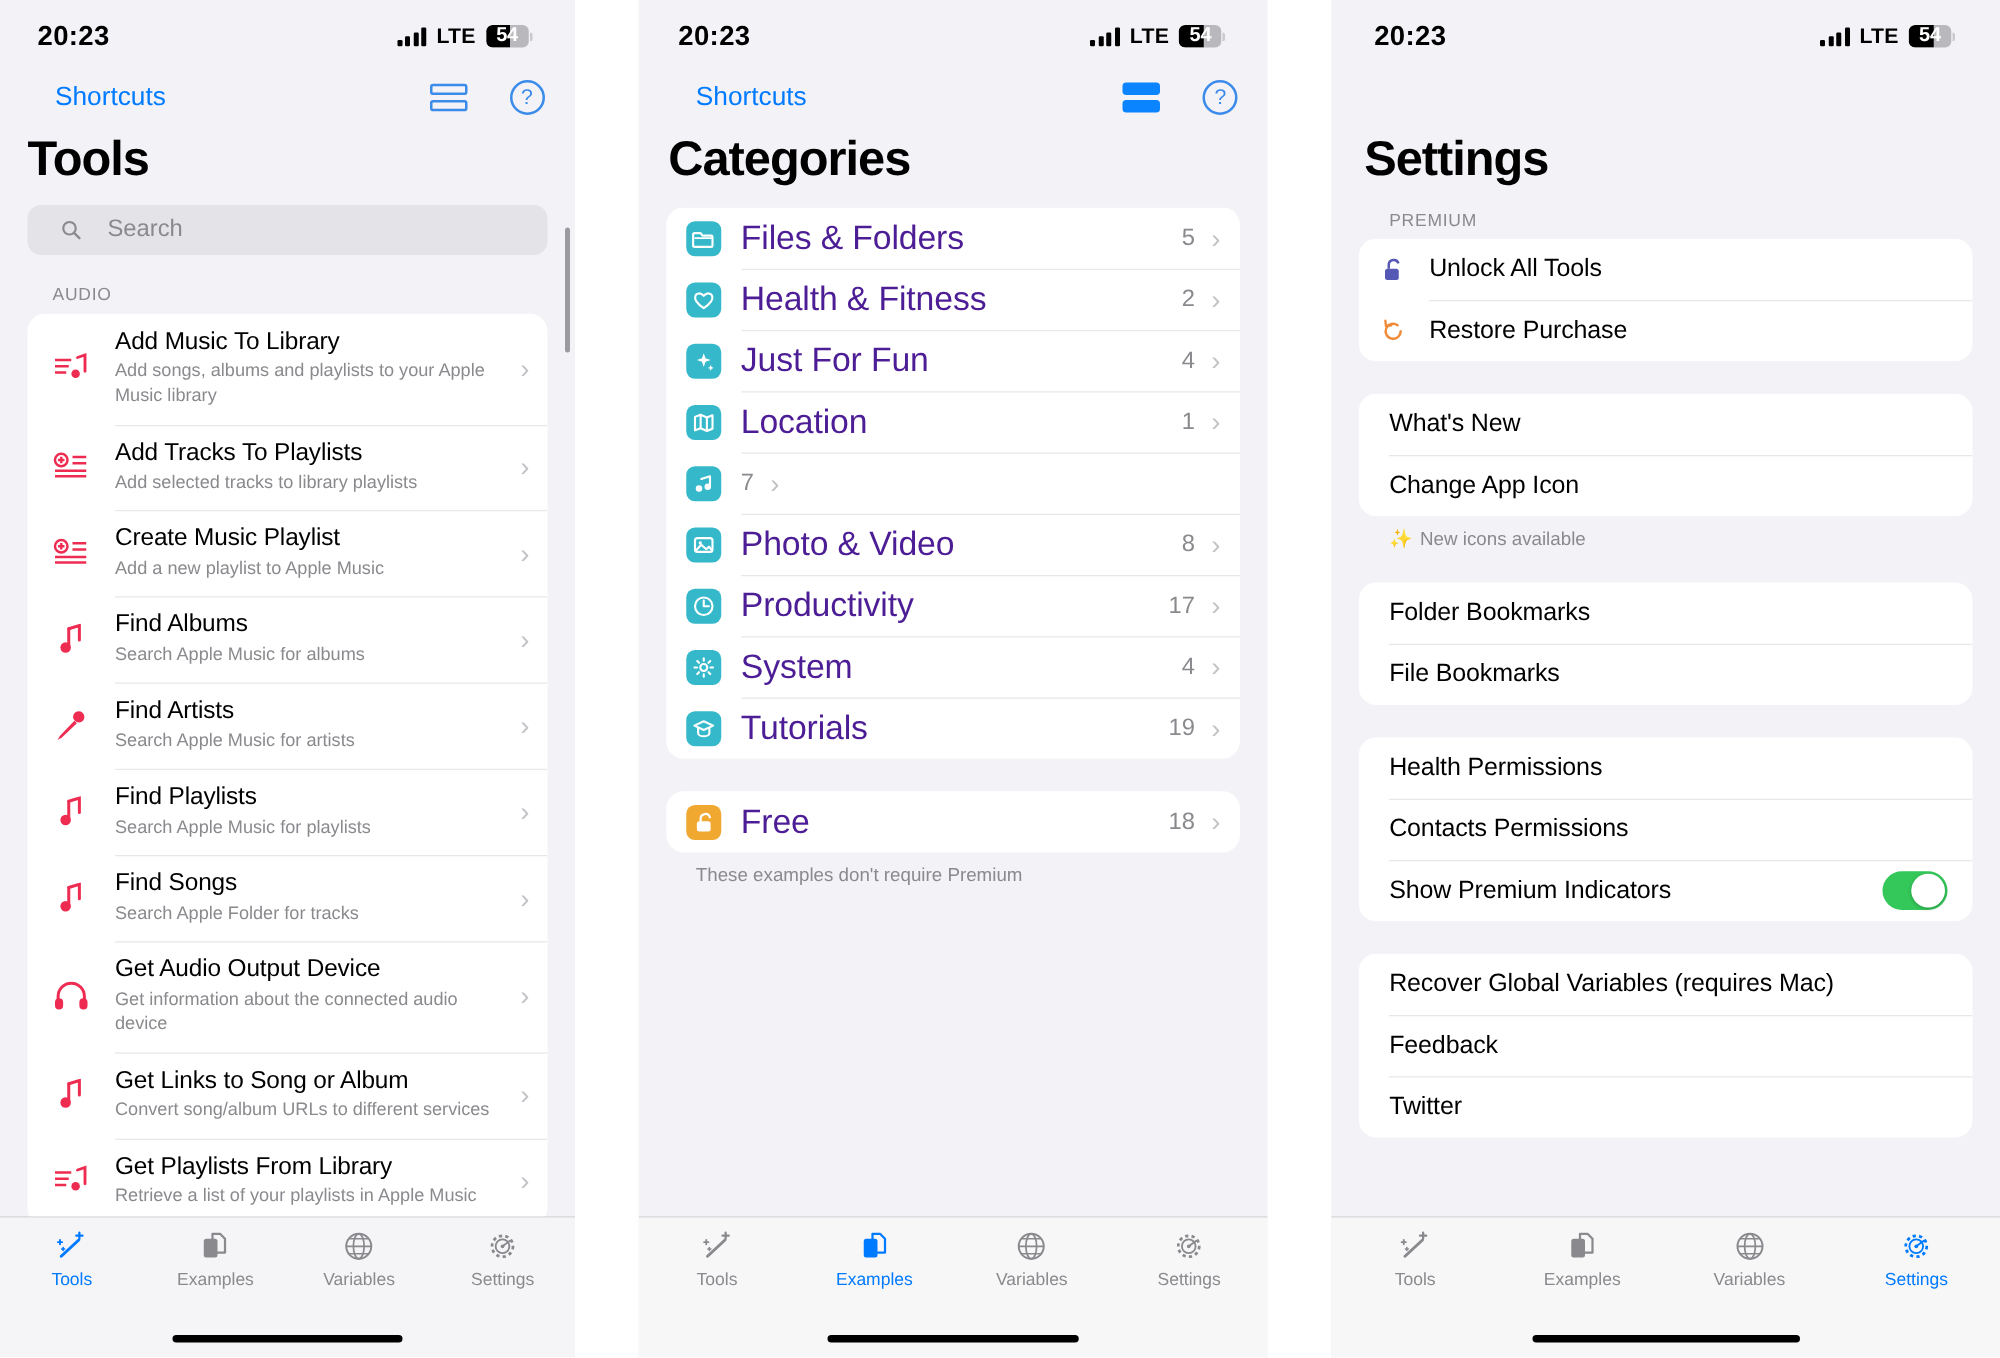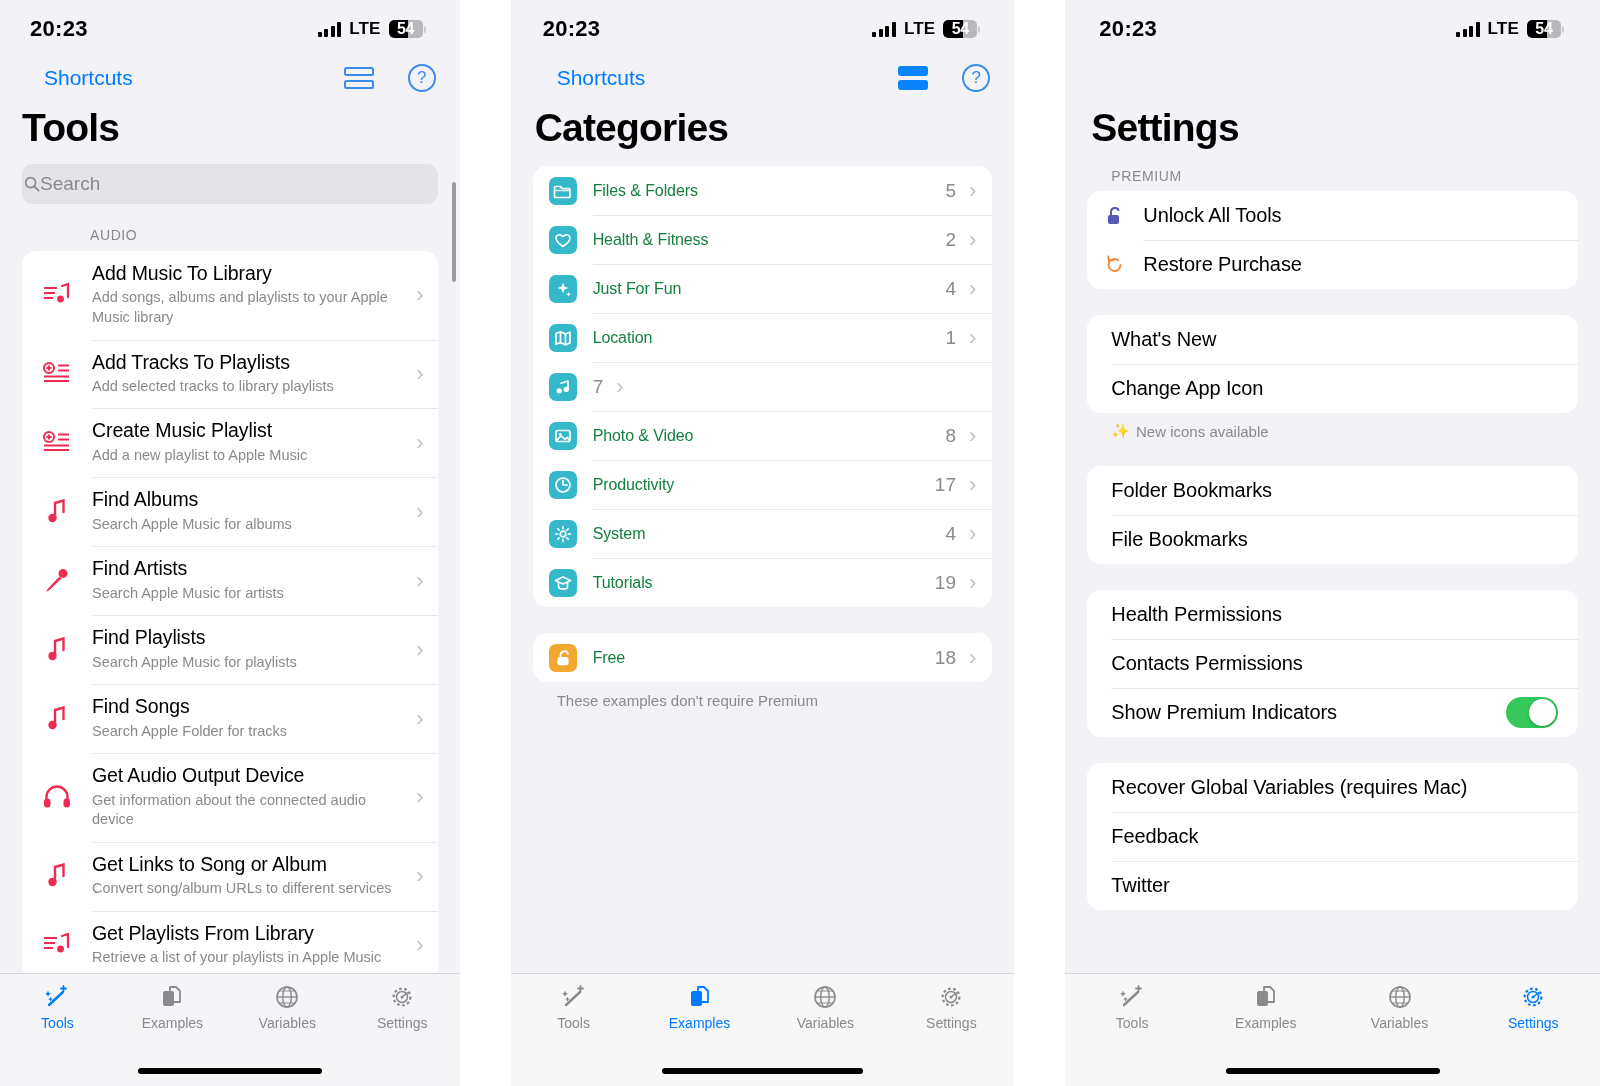--- a/index.html
+++ b/index.html
@@ -88,34 +88,33 @@
   .p2 .large-title { padding: 8px 24px 16px; }
   .p3 .large-title { padding: 8px 26px 18px; }
 
   
   .body { flex: 1 1 auto; overflow: hidden; position: relative; }
 
   
   .searchbar {
     margin: 0 22px 0;
     height: 40px; background: #e3e3e8; border-radius: 11px;
-    display: flex; align-items: center; gap: 0; padding: 0 2px;
+    display: flex; align-items: center; gap: 21px; padding: 0 27px;
   }
   .searchbar .mag { width: 16px; height: 16px; flex: none; }
   .searchbar input {
     border: none; background: transparent; outline: none;
     font-family: "Liberation Sans", sans-serif;
     font-size: 19px; color: #8a8a8e; width: 100%;
   }
   .searchbar input::placeholder { color: #8a8a8e; }
 
   .section-label {
     font-size: 14px; color: #8a8a8e; letter-spacing: .6px;
     padding: 23px 0 8px 42px;
-    margin-left: 48px;
   }
 
   
   .card { background: #fff; border-radius: 14px; overflow: hidden; }
   .p1 .card { margin: 0 22px; }
 
   .tool-row { display: flex; align-items: center; padding: 0 14px 0 0; position: relative; }
   .tool-row + .tool-row::before {
     content: ""; position: absolute; left: 70px; right: 0; top: 0; height: 1px; background: #e8e8ea;
   }
@@ -129,21 +128,21 @@
   .p2 .card { margin: 0 22px; }
   .cat-row { display: flex; align-items: center; height: 49px; padding: 0 16px 0 0; position: relative; }
   .cat-row + .cat-row::before {
     content: ""; position: absolute; left: 60px; right: 0; top: 0; height: 1px; background: #e8e8ea;
   }
   .cat-ico-wrap { width: 60px; flex: none; display: flex; align-items: center; justify-content: center; }
   .cat-ico {
     width: 28px; height: 28px; border-radius: 7px;
     display: flex; align-items: center; justify-content: center;
   }
-  .cat-name { flex: 1 1 auto; font-size: 16px; color: #15803d; letter-spacing: -.1px; }
+  .cat-name { flex: 1 1 auto; font-size: 27px; color: #4c1d95; letter-spacing: -.1px; }
   .cat-count { font-size: 19px; color: #8a8a8e; padding-right: 9px; }
   .footnote { font-size: 15px; color: #8a8a8e; padding: 10px 0 0 46px; }
 
   
   .p3 .card { margin: 0 22px; }
   .set-group { margin-bottom: 26px; }
   .set-row { display: flex; align-items: center; height: 49px; padding: 0 20px 0 0; position: relative; }
   .set-row + .set-row::before {
     content: ""; position: absolute; left: 24px; right: 0; top: 0; height: 1px; background: #e8e8ea;
   }

